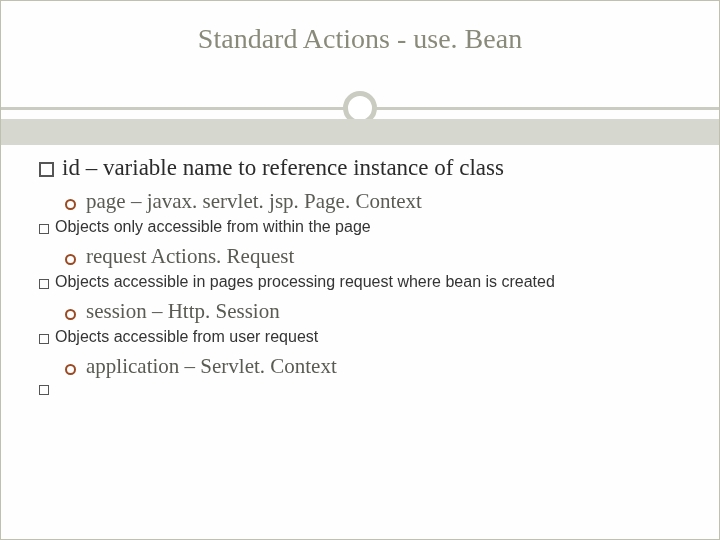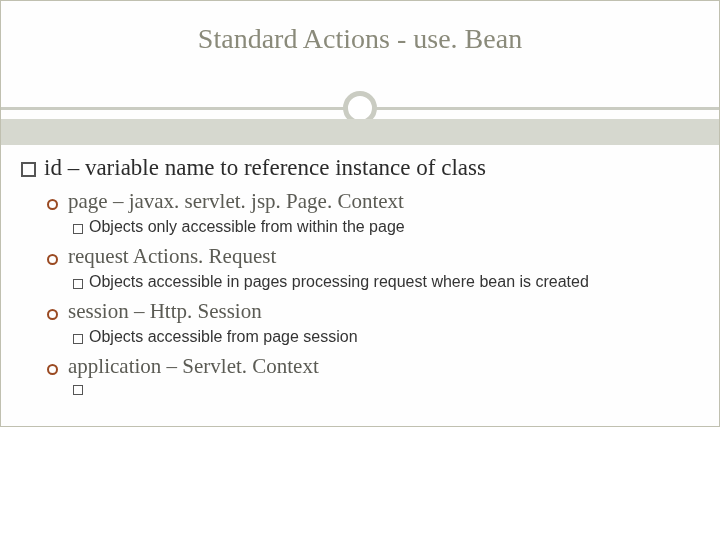--- a/index.html
+++ b/index.html
@@ -1,18 +1,18 @@
 <!DOCTYPE html>
 <html><head>
 <meta charset="utf-8">
 <style>
   * { box-sizing: border-box; margin: 0; padding: 0; }
   html, body { width: 720px; height: 540px; font-family: Georgia, 'Times New Roman', serif; background: #fff; }
   .slide {
-    width: 720px; height: 427px; position: relative;
+    width: 720px; height: 540px; position: relative;
     border: 1px solid #c0c0b0; background: #fefefe;
   }
   .header-zone {
     position: relative; width: 100%; height: 128px;
     padding-top: 22px;
     text-align: center;
   }
   .title {
     font-size: 28px; color: #8a8a7a; font-weight: 400;
     font-family: Georgia, serif;
@@ -27,31 +27,31 @@
   .badge {
     position: absolute; left: 50%; top: 0; transform: translateX(-50%);
     width: 34px; height: 34px; border-radius: 50%;
     border: 5px solid #caccc2; background: #fff;
   }
   .gray-band {
     position: absolute; left: 0; right: 0; top: 118px; height: 26px;
     background: #d6d8cf;
   }
   .body {
-    position: relative; padding: 26px 30px 0 20px; z-index: 2;
+    position: relative; padding: 26px 30px 0 38px; z-index: 2;
   }
   .lvl1 { margin-bottom: 2px; }
   .lvl1-row { display: flex; align-items: baseline; gap: 8px; }
   .sq { display: inline-block; width: 15px; height: 15px; border: 2px solid #555; flex: 0 0 auto; position: relative; top: 2px; }
   .lvl1-text { font-size: 23px; color: #2b2b2b; font-family: Georgia, serif; }
   .lvl2 { margin-left: 26px; margin-top: 8px; }
   .lvl2-row { display: flex; align-items: baseline; gap: 10px; margin-top: 7px; }
   .circ { display: inline-block; width: 11px; height: 11px; border: 2px solid #9a4a22; border-radius: 50%; flex: 0 0 auto; position: relative; top: 2px; }
   .lvl2-text { font-size: 21px; color: #5b5b54; font-family: Georgia, serif; }
-  .lvl3 { margin-left: 52px; margin-top: 4px; margin-bottom: 6px; }
+  .lvl3 { margin-top: 4px; margin-bottom: 6px; }
   .lvl3-row { display: flex; align-items: baseline; gap: 6px; }
   .sq-sm { display: inline-block; width: 10px; height: 10px; border: 1.5px solid #555; flex: 0 0 auto; position: relative; top: 2px; }
   .lvl3-text { font-size: 16px; color: #343434; font-family: Arial, Helvetica, sans-serif; }
 </style>
 </head>
 <body>
 
 <div class="slide">
 
   <div class="header-zone">
@@ -101,21 +101,21 @@
 
     <div class="lvl2">
       <div class="lvl2-row">
         <span class="circ"></span>
         <span class="lvl2-text">session – Http. Session</span>
       </div>
     </div>
     <div class="lvl3">
       <div class="lvl3-row">
         <span class="sq-sm"></span>
-        <span class="lvl3-text">Objects accessible from page session</span>
+        <span class="lvl3-text">Objects accessible from user request</span>
       </div>
     </div>
 
     <div class="lvl2">
       <div class="lvl2-row">
         <span class="circ"></span>
         <span class="lvl2-text">application – Servlet. Context</span>
       </div>
     </div>
     <div class="lvl3">

